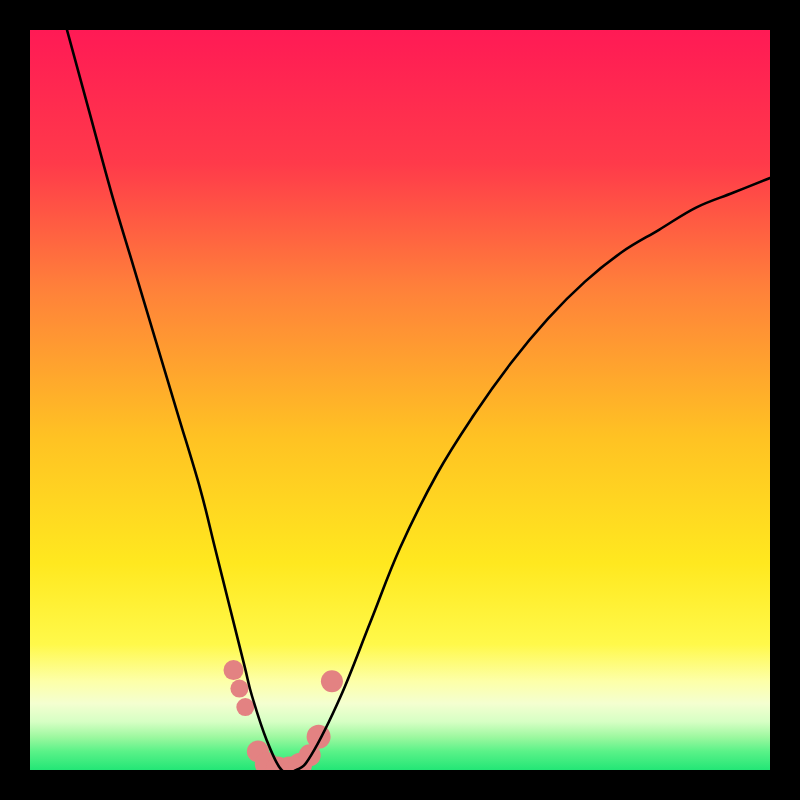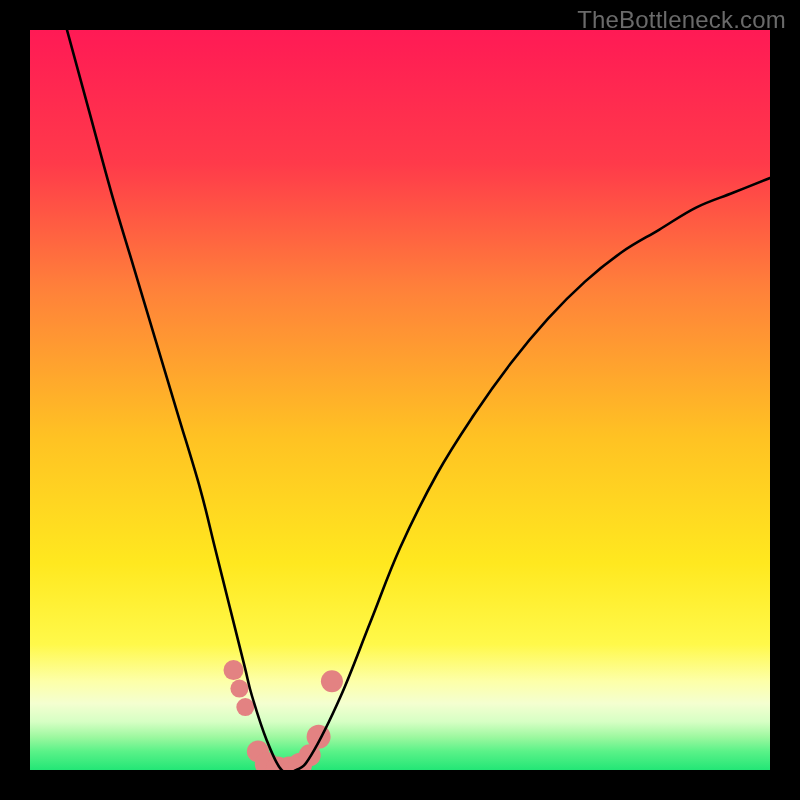--- a/index.html
+++ b/index.html
@@ -34,21 +34,20 @@
     width: 740px;
     height: 740px;
   }
   svg { display: block; }
 </style>
 </head>
 <body>
 
 <div class="frame">
 
-  <div class="watermark">TheBottleneck.com</div>
 
   <div class="plot">
     <svg viewBox="0 0 740 740" width="740" height="740">
       <defs>
         <linearGradient id="bg" x1="0" y1="0" x2="0" y2="1">
           <stop offset="0%" stop-color="#ff1a55"></stop>
           <stop offset="18%" stop-color="#ff3a4a"></stop>
           <stop offset="35%" stop-color="#ff813a"></stop>
           <stop offset="55%" stop-color="#ffc223"></stop>
           <stop offset="72%" stop-color="#ffe81f"></stop>

